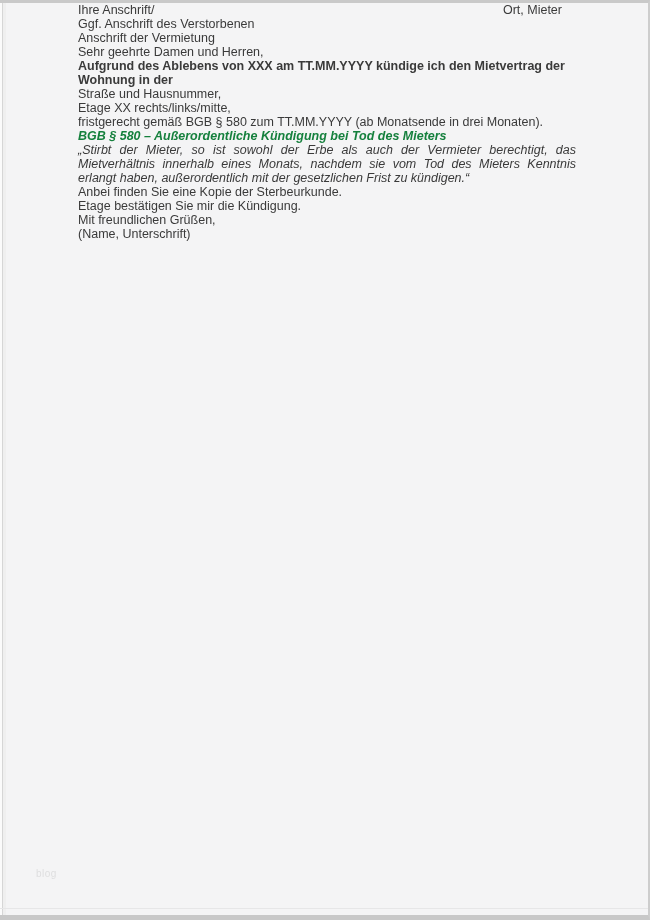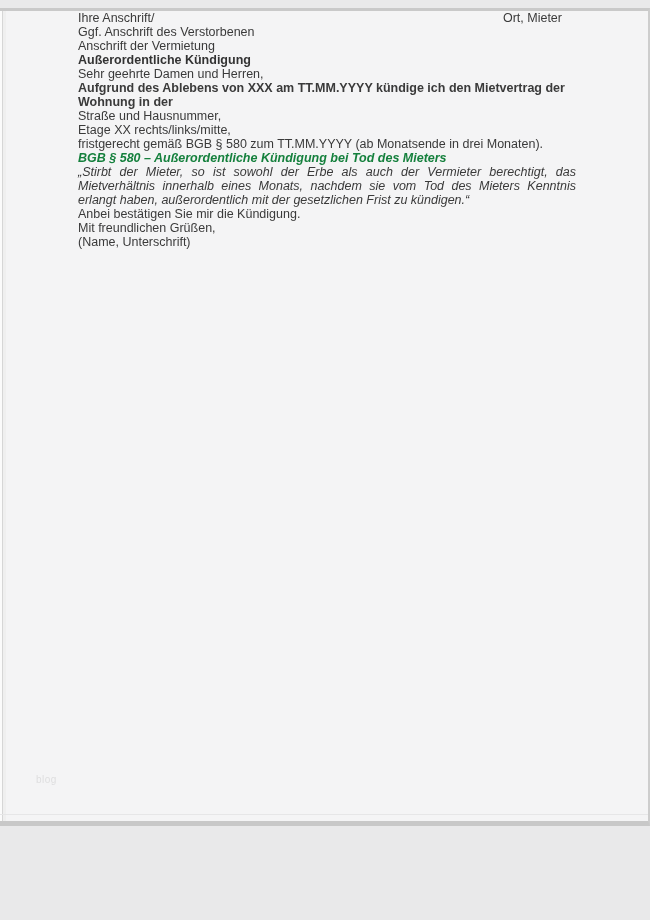--- a/index.html
+++ b/index.html
@@ -3,32 +3,31 @@
 <meta charset="utf-8">
 <style>
   html, body {
     margin: 0;
     padding: 0;
     background: #e9e9ea;
   }
   .page {
     position: relative;
     width: 650px;
-    height: 818px;
+    height: 920px;
     box-sizing: border-box;
     background: #f4f4f5;
     border-top: 3px solid #c9c9c9;
     border-right: 2px solid #cdcdcd;
     border-bottom: 5px solid #c8c8c8;
     overflow: hidden;
     font-family: "Liberation Sans", sans-serif;
     color: #3a3a3a;
     font-size: 12.5px;
     line-height: 14px;
-    margin-top: 8px;
   }
   
   .edge-left-a { position: absolute; left: 0;   top: 0; bottom: 0; width: 2px; background: #fbfbfb; }
   .edge-left-b { position: absolute; left: 2px; top: 0; bottom: 0; width: 1px; background: #d6d6d6; }
   .edge-left-c { position: absolute; left: 3px; top: 0; bottom: 0; width: 3px; background: #efefef; }
   
   .bottom-rule { position: absolute; left: 0; right: 0; bottom: 6px; height: 1px; background: #e6e6e7; }
 
   .letter {
     position: absolute;
@@ -79,40 +78,40 @@
     <div class="header-row block">
       <div>
         <span class="line">Ihre Anschrift/</span>
         <span class="line">Ggf. Anschrift des Verstorbenen</span>
       </div>
       <span class="date">Ort, Mieter</span>
     </div>
 
     <p class="recipient">Anschrift der Vermietung</p>
 
-    <p class="subject">Außerordentliche Kündigung</p>
 
     <p class="salutation">Sehr geehrte Damen und Herren,</p>
 
     <p class="intro">Aufgrund des Ablebens von XXX am TT.MM.YYYY kündige ich den Mietvertrag der Wohnung in der</p>
 
     <div class="addr block">
       <span class="line">Straße und Hausnummer,</span>
       <span class="line">Etage XX rechts/links/mitte,</span>
     </div>
 
     <p class="notice">fristgerecht gemäß BGB § 580 zum TT.MM.YYYY (ab Monatsende in drei Monaten).</p>
 
     <div class="law block">
       <span class="line law-heading">BGB § 580 – Außerordentliche Kündigung bei Tod des Mieters</span>
       <span class="line law-quote">„Stirbt der Mieter, so ist sowohl der Erbe als auch der Vermieter berechtigt, das Mietverhältnis innerhalb eines Monats, nachdem sie vom Tod des Mieters Kenntnis erlangt haben, außerordentlich mit der gesetzlichen Frist zu kündigen.“</span>
     </div>
 
+    <p class="enclosure">Anbei finden Sie eine Kopie der Sterbeurkunde.</p>
 
-    <p class="confirm">Anbei bestätigen Sie mir die Kündigung.</p>
+    <p class="confirm">Etage bestätigen Sie mir die Kündigung.</p>
 
     <p class="closing">Mit freundlichen Grüßen,</p>
 
     <p class="signature">(Name, Unterschrift)</p>
 
   </div>
 
   <span class="watermark">blog</span>
 </div>
 

